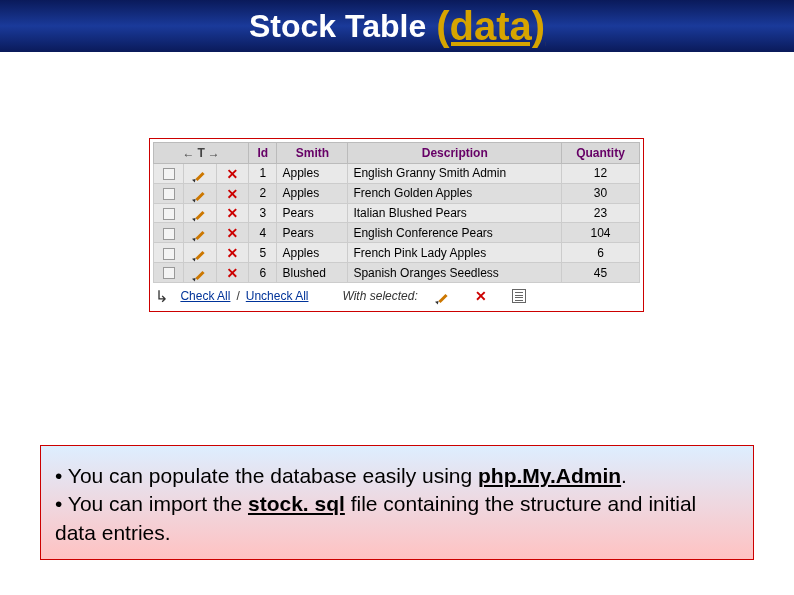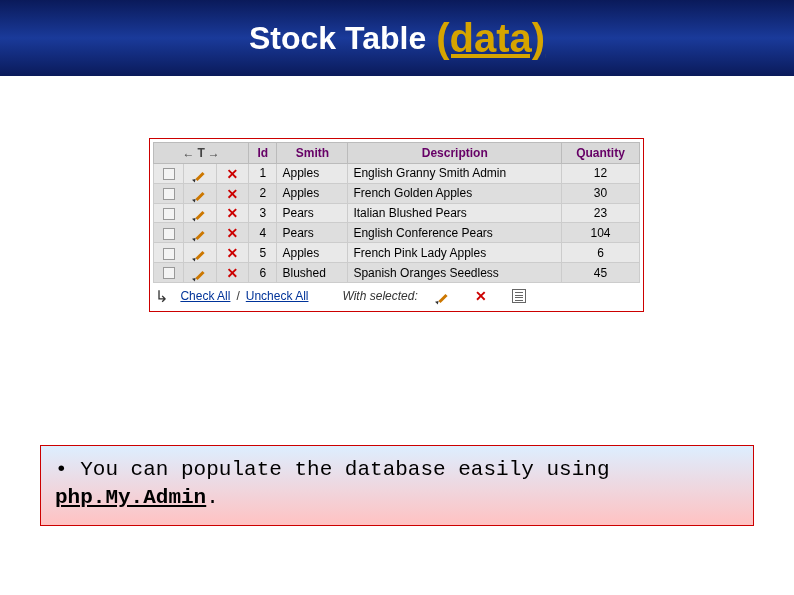--- a/index.html
+++ b/index.html
@@ -5,21 +5,21 @@
   * { box-sizing: border-box; margin: 0; padding: 0; }
   body {
     width: 794px;
     height: 595px;
     background: #fff;
     font-family: Arial, Helvetica, sans-serif;
     position: relative;
   }
   .title-bar {
     width: 100%;
-    height: 76px;
+    height: 52px;
     background: linear-gradient(to bottom, #0a1a5a 0%, #1a3a9a 50%, #0a1a5a 100%);
     display: flex;
     align-items: center;
     justify-content: center;
   }
   .title-bar .title-main {
     color: #fff;
     font-size: 32px;
     font-weight: bold;
   }
@@ -156,25 +156,24 @@
   }
   .arrow-hdr span { font-size: 12px; }
 
   .notes {
     position: absolute;
     left: 40px;
     right: 40px;
     top: 445px;
     border: 1px solid #cc0000;
     background: linear-gradient(to bottom, #ddeeff 0%, #ffc2c2 100%);
-    padding: 10px 12px 12px 14px;
+    padding: 16px 12px 12px 14px;
     font-size: 21px;
     line-height: 1.35;
     color: #000;
-    font-family: Liberation Mono, monospace;
   }
   .notes .bold { font-weight: bold; }
   .notes .u { text-decoration: underline; }
 </style>
 </head>
 <body>
 
 <div class="title-bar">
   <span class="title-main">Stock Table</span>
   <span class="title-sub">(data)</span>
@@ -265,13 +264,16 @@
       <span class="ico ico-delete">✕</span>
       <span class="ico ico-export"></span>
     </div>
   </div>
 </div>
 
 <div class="notes">
   <div>
     <span>• You can populate the database easily using </span><span class="bold u">php.My.Admin</span><span>.</span>
   </div>
+  <div>
+    <span>• You can import the </span><span class="bold u">stock. sql</span><span> file containing the structure and initial data entries.</span>
+  </div>
 </div>
 
 </body></html>

